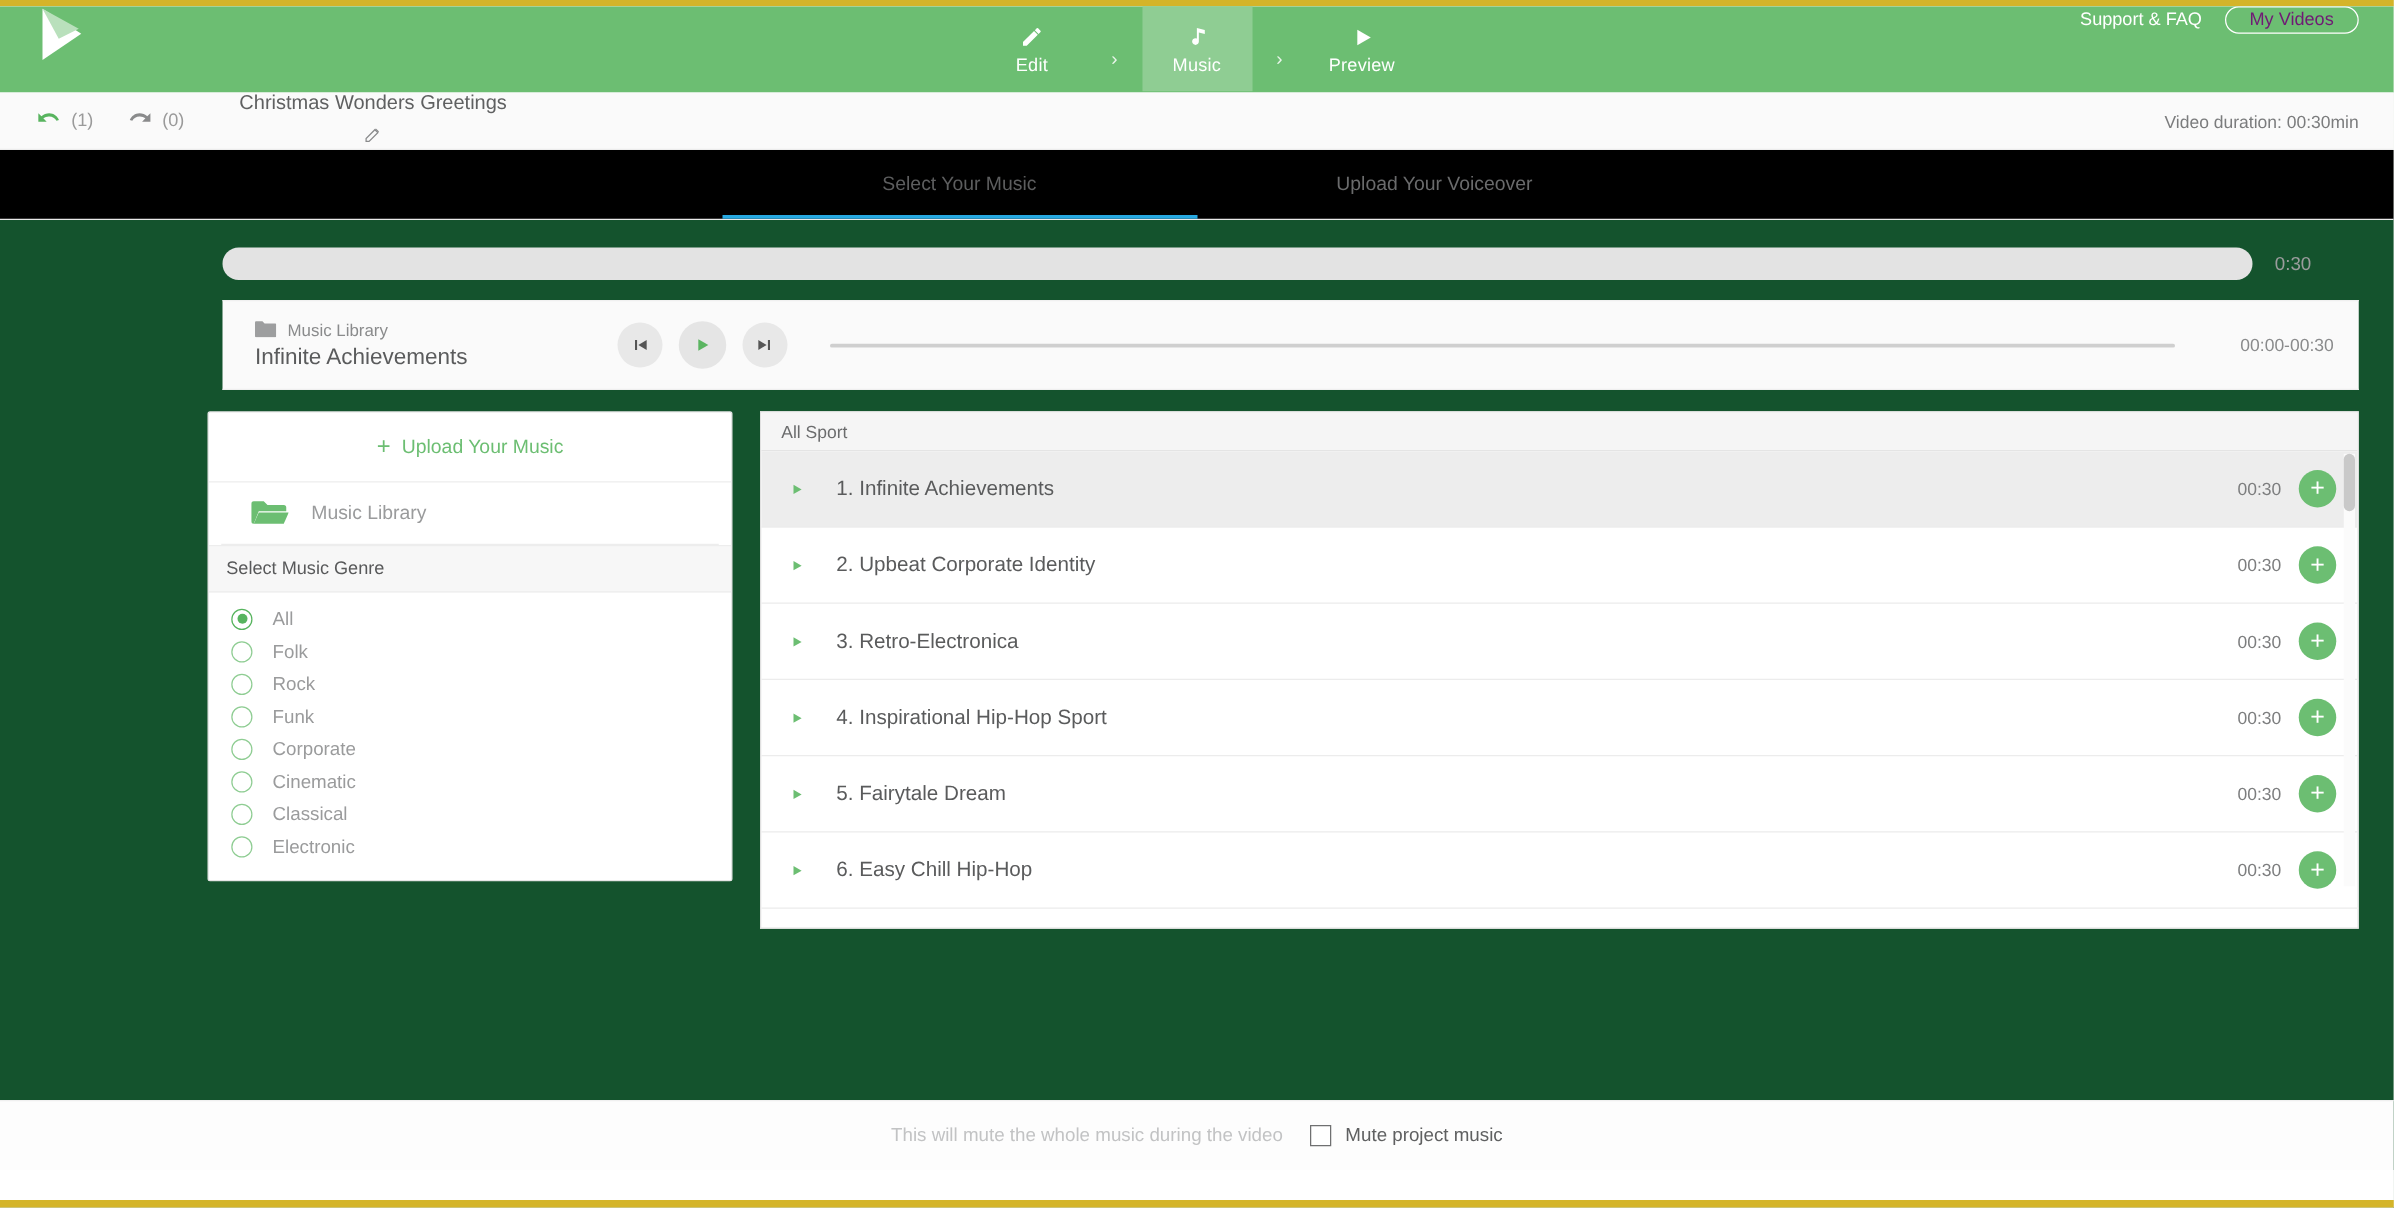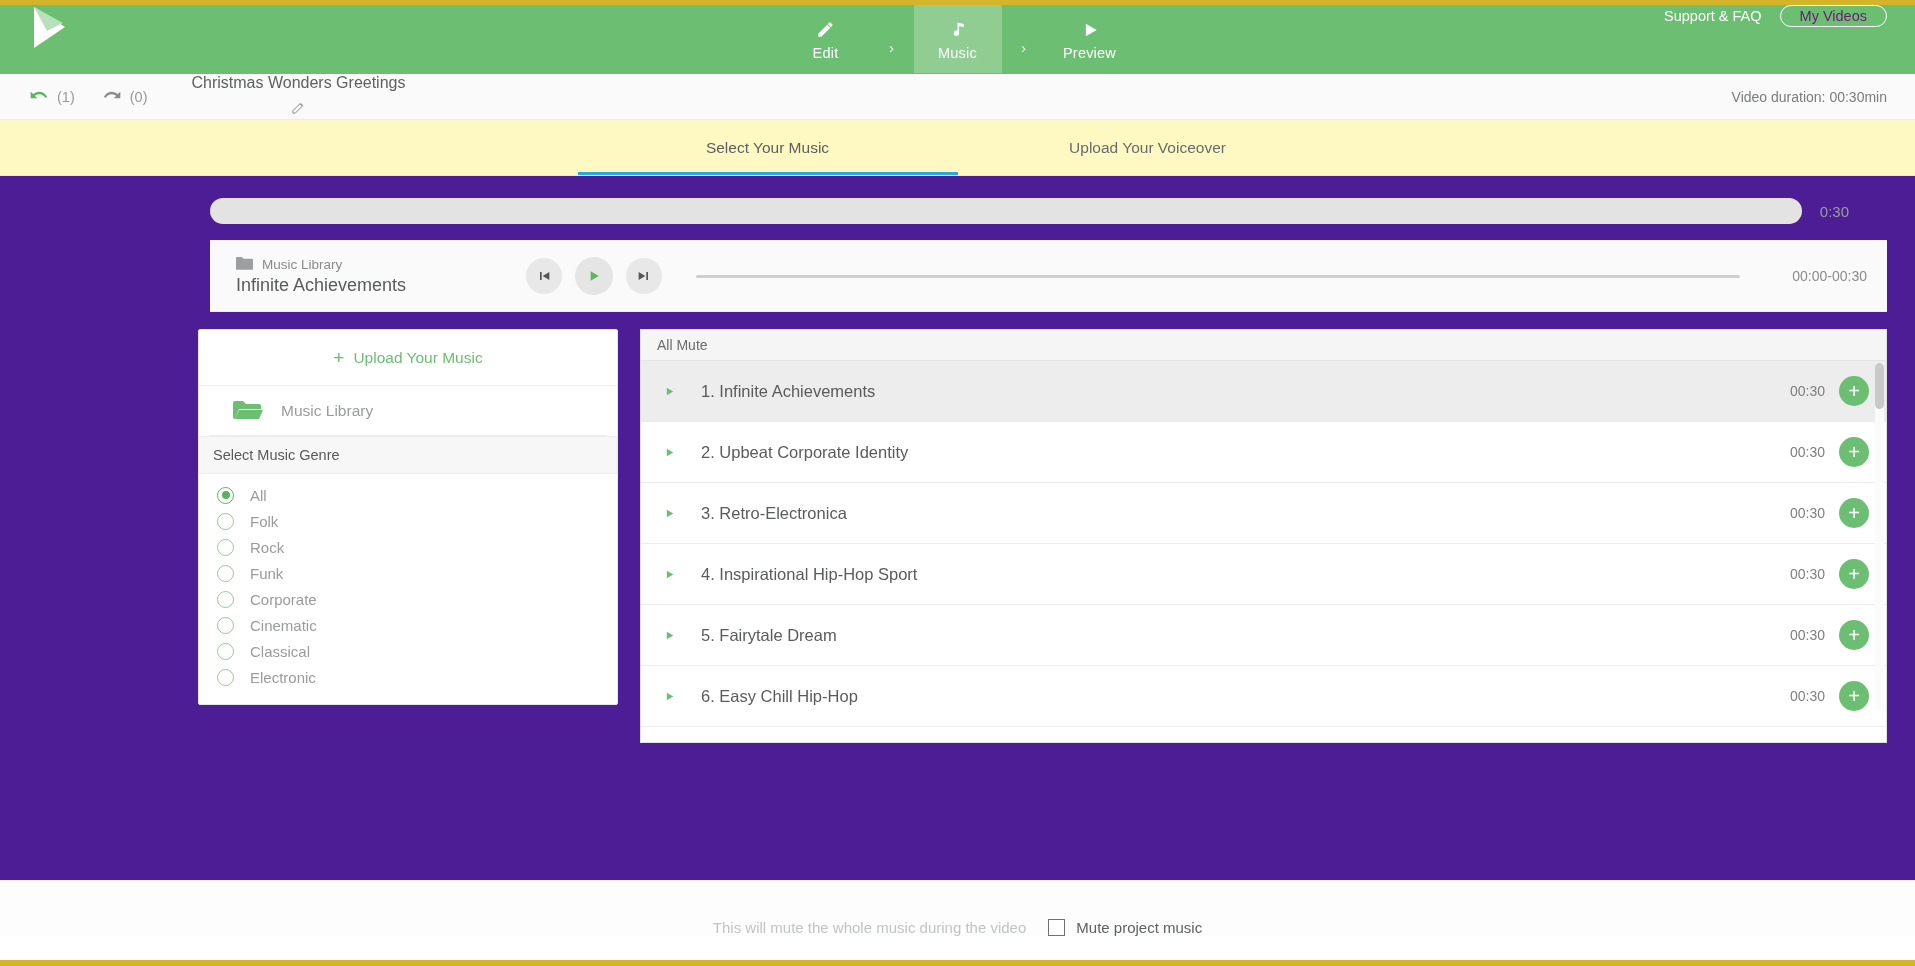--- a/index.html
+++ b/index.html
@@ -62,35 +62,35 @@
     margin-left: 44px; color: #5f6061; font-size: 16px;
     display: flex; align-items: center; gap: 8px; flex-direction: column;
   }
   .pencil-sm { cursor: pointer; display: block; }
   .video-duration {
     margin-left: auto; color: #7b7c7d; font-size: 14px;
   }
 
   
   .tabs-row {
-    height: 56px; background: #fef9c3; display: flex; justify-content: center;
+    height: 56px; background: #000000; display: flex; justify-content: center;
     border-bottom: 1px solid #e8e8e8; position: relative;
   }
   .tab {
     width: 380px; display: flex; align-items: center; justify-content: center;
     font-size: 15.5px; color: #6a6b6c; cursor: pointer; position: relative;
   }
   .tab.active { color: #5d5e5f; }
   .tab.active::after {
     content: ""; position: absolute; left: 0; right: 0; bottom: 0;
     height: 3px; background: #27a9e1;
   }
 
   
-  .main { position: relative; background: #4c1d95; height: 760px; padding-left: 32px; }
+  .main { position: relative; background: #14532d; height: 760px; }
 
   
   .timeline-row {
     display: flex; align-items: center; padding: 22px 0 0 0;
     margin: 0 28px 0 178px;
   }
   .timeline-track {
     flex: 1; height: 26px; background: #e3e3e3; border-radius: 13px;
   }
   .timeline-time { width: 85px; text-align: right; color: #9b9c9d; font-size: 15px; padding-right: 38px;}
@@ -190,21 +190,21 @@
   }
   .vthumb {
     position: absolute; top: 0; left: 0; width: 9px; height: 46px;
     background: #c9c9c9; border-radius: 5px; cursor: pointer;
   }
 
   
   .footer {
     position: absolute; left: 0; right: 0; bottom: 0; height: 56px;
     background: #fdfdfd; border-top: 1px solid #f0f0f0;
-    display: flex; align-items: flex-end; justify-content: center; gap: 22px;
+    display: flex; align-items: center; justify-content: center; gap: 22px;
   }
   .footer-note { color: #c2c3c4; font-size: 15px; }
   .mute-wrap { display: flex; align-items: center; gap: 11px; cursor: pointer; }
   .checkbox {
     width: 17px; height: 17px; border: 1.8px solid #6f7071; background: #fff;
   }
   .mute-label { color: #5f6061; font-size: 15px; }
   .watermark {
     position: absolute; left: 40px; bottom: 30px;
     color: #f1f1f1; font-size: 11px; white-space: nowrap;
@@ -387,21 +387,21 @@
           <span class="genre-label">Classical</span>
         </div>
         <div class="genre-item">
           <span class="radio"></span>
           <span class="genre-label">Electronic</span>
         </div>
       </div>
     </div>
 
     <div class="music-panel">
-      <div class="music-head">All Mute</div>
+      <div class="music-head">All Sport</div>
       <div class="music-scroll">
 
         <div class="track-row selected">
           <span class="track-play">
             <svg width="13" height="13" viewBox="0 0 24 24">
                 <path d="M7 5v14l12-7z" fill="#6cbe72"></path>
               </svg>
           </span>
           <span class="track-name">1. Infinite Achievements</span>
           <span class="track-dur">00:30</span>

